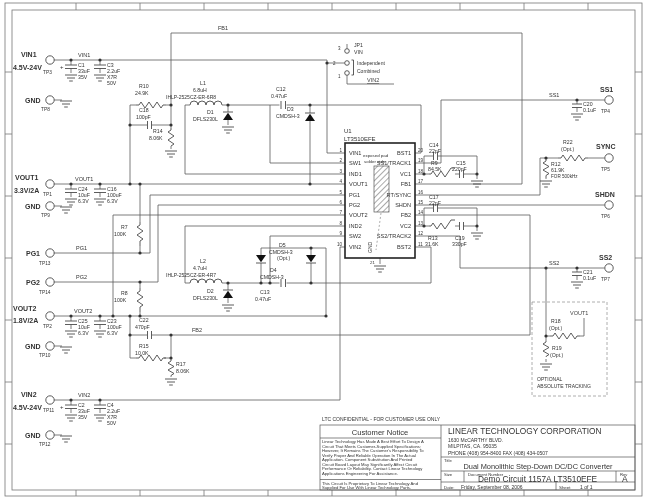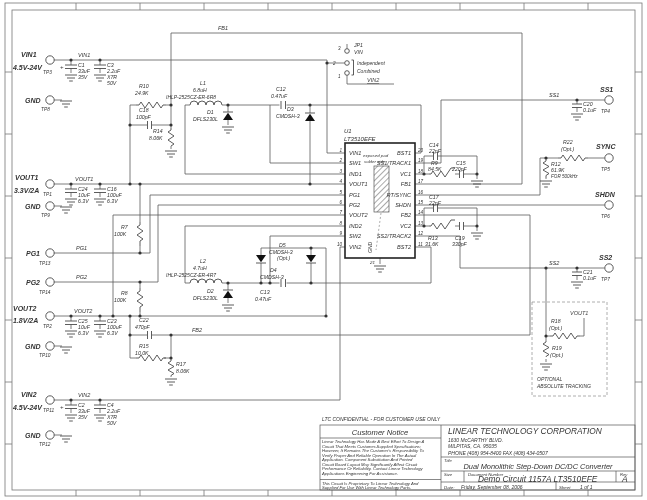--- a/index.html
+++ b/index.html
@@ -1,16 +1,16 @@
 <!DOCTYPE html>
 <html><head>
 <meta charset="utf-8">
 <style>
   html,body{margin:0;padding:0;background:#e8e8e8;}
-  #page{width:647px;height:500px;background:#ffffff;position:relative;margin:0 auto;overflow:hidden;font-style:italic;}
+  #page{width:647px;height:500px;background:#ffffff;position:relative;margin:0 auto;overflow:hidden;}
   svg{display:block;}
   text{font-family:"Liberation Sans",sans-serif;fill:#333;}
   .b{font-weight:bold;fill:#000;}
   .net{fill:#444;}
   .w{stroke:#5a5a5a;stroke-width:0.8;fill:none;}
   .w2{stroke:#222;stroke-width:1.6;fill:none;}
   .sym{stroke:#4a4a4a;stroke-width:0.9;fill:none;}
   .frame{stroke:#777;stroke-width:0.8;fill:none;}
   .tb{stroke:#555;stroke-width:0.7;fill:none;}
   .dio{fill:#111;stroke:none;}

